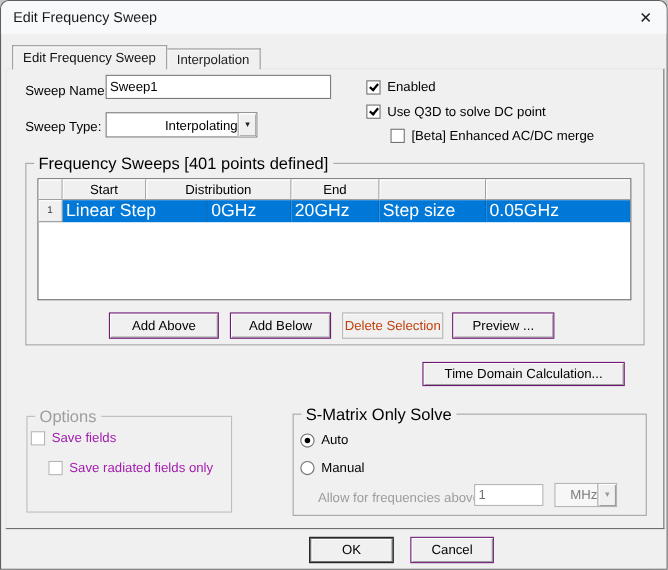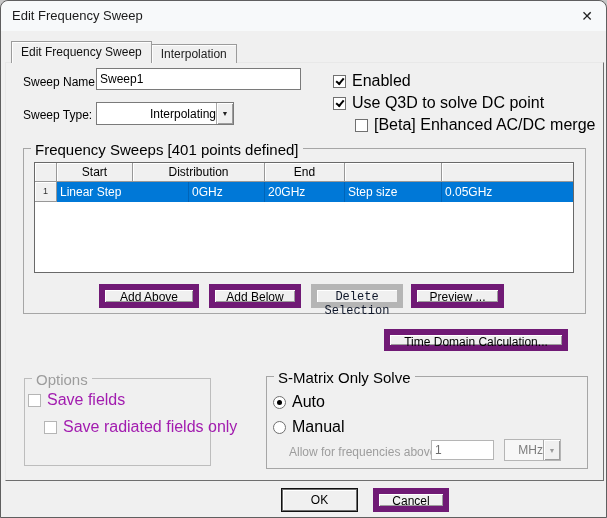--- a/index.html
+++ b/index.html
@@ -32,47 +32,47 @@
       display:flex;align-items:center;justify-content:center;font-size:7px;color:#222;cursor:pointer;}
   .combo.disabled{border-color:#b5b5b5;background:#f7f7f7;}
   .combo.disabled .combo-text{color:#7c7c7c;}
   .combo.disabled .combo-btn{color:#9a9a9a;}
   
   .check-row{position:absolute;display:flex;align-items:center;gap:6px;z-index:2;}
   .cb{position:relative;width:13px;height:13px;background:#fff;border:1px solid #707070;flex:0 0 13px;cursor:pointer;}
   .cb.checked::after{content:"";position:absolute;left:2px;top:2px;width:6px;height:3px;
       border-left:2px solid #000;border-bottom:2px solid #000;transform:rotate(-50deg);}
   .cb.disabled{border-color:#b5b5b5;cursor:default;}
-  .check-row .lbl{font-size:16px;color:#000;}
+  .check-row .lbl{font-size:12px;color:#000;}
   .check-row .lbl.gray{color:#a21caf;}
   .radio{position:relative;width:13px;height:13px;background:#fff;border:1px solid #707070;border-radius:50%;flex:0 0 13px;cursor:pointer;}
   .radio.selected::after{content:"";position:absolute;left:3px;top:3px;width:5px;height:5px;border-radius:50%;background:#000;}
   
   .groupbox{position:absolute;border:1px solid #a6a6a6;z-index:2;}
   .gb-label{position:absolute;top:-8px;left:7px;background:#f0f0f0;padding:0 4px;font-size:15px;color:#000;white-space:nowrap;}
   .groupbox.disabled{border-color:#bdbdbd;}
   .groupbox.disabled .gb-label{color:#9d9d9d;}
   
   .tbl{position:absolute;left:33px;top:161px;width:540px;height:111px;background:#fff;border:1px solid #696969;z-index:2;overflow:hidden;}
   .tbl-head{display:flex;height:19px;}
   .th{background:#f0f0f0;border-right:1px solid #989898;border-bottom:1px solid #989898;
       box-shadow:inset 1px 1px 0 #fff;font-size:12px;color:#000;text-align:center;line-height:18px;overflow:hidden;}
   .tbl-row{display:flex;height:20px;cursor:default;}
   .rownum{width:22px;background:#f0f0f0;border-right:1px solid #989898;border-bottom:1px solid #989898;
       box-shadow:inset 1px 1px 0 #fff;font-size:9px;color:#333;text-align:center;line-height:18px;}
-  .td{background:var(--sel,#0078d7);color:#fff;font-size:12px;line-height:20px;padding-left:3px;
+  .td{background:var(--sel,#0078d7);color:#fff;font-size:16px;line-height:20px;padding-left:3px;
       border-right:1px solid rgba(0,40,90,.25);overflow:hidden;white-space:nowrap;}
   .c1{width:132px;} .c2{width:76px;} .c3{width:80px;} .c4{width:97px;} .c5{flex:1;border-right:none;}
   .h0{width:22px;} 
   
-  .btn{position:absolute;background:#f0f0f0;border:6px solid #701a75;
+  .btn{position:absolute;background:#f0f0f0;border:1px solid #701a75;
       box-shadow:inset 1px 1px 0 #ffffff, inset -1px -1px 0 #9d9d9d;
       font-size:12px;color:#000;text-align:center;cursor:pointer;z-index:2;padding:0;}
   .btn.default{border:1px solid #111;box-shadow:inset 0 0 0 1px #6e6e6e, inset 2px 2px 0 #fff;}
-  .btn:disabled,.btn.disabled{color:#0f172a;border-color:#b5b5b5;box-shadow:inset 1px 1px 0 #fff;cursor:default;font-family:Liberation Mono, monospace;}
+  .btn:disabled,.btn.disabled{color:#c2410c;border-color:#b5b5b5;box-shadow:inset 1px 1px 0 #fff;cursor:default;}
 </style>
 </head>
 <body>
 
 <div class="dialog">
 
   <div class="titlebar">
     <span class="title-text">Edit Frequency Sweep</span>
     <span class="close-btn">✕</span>
   </div>

